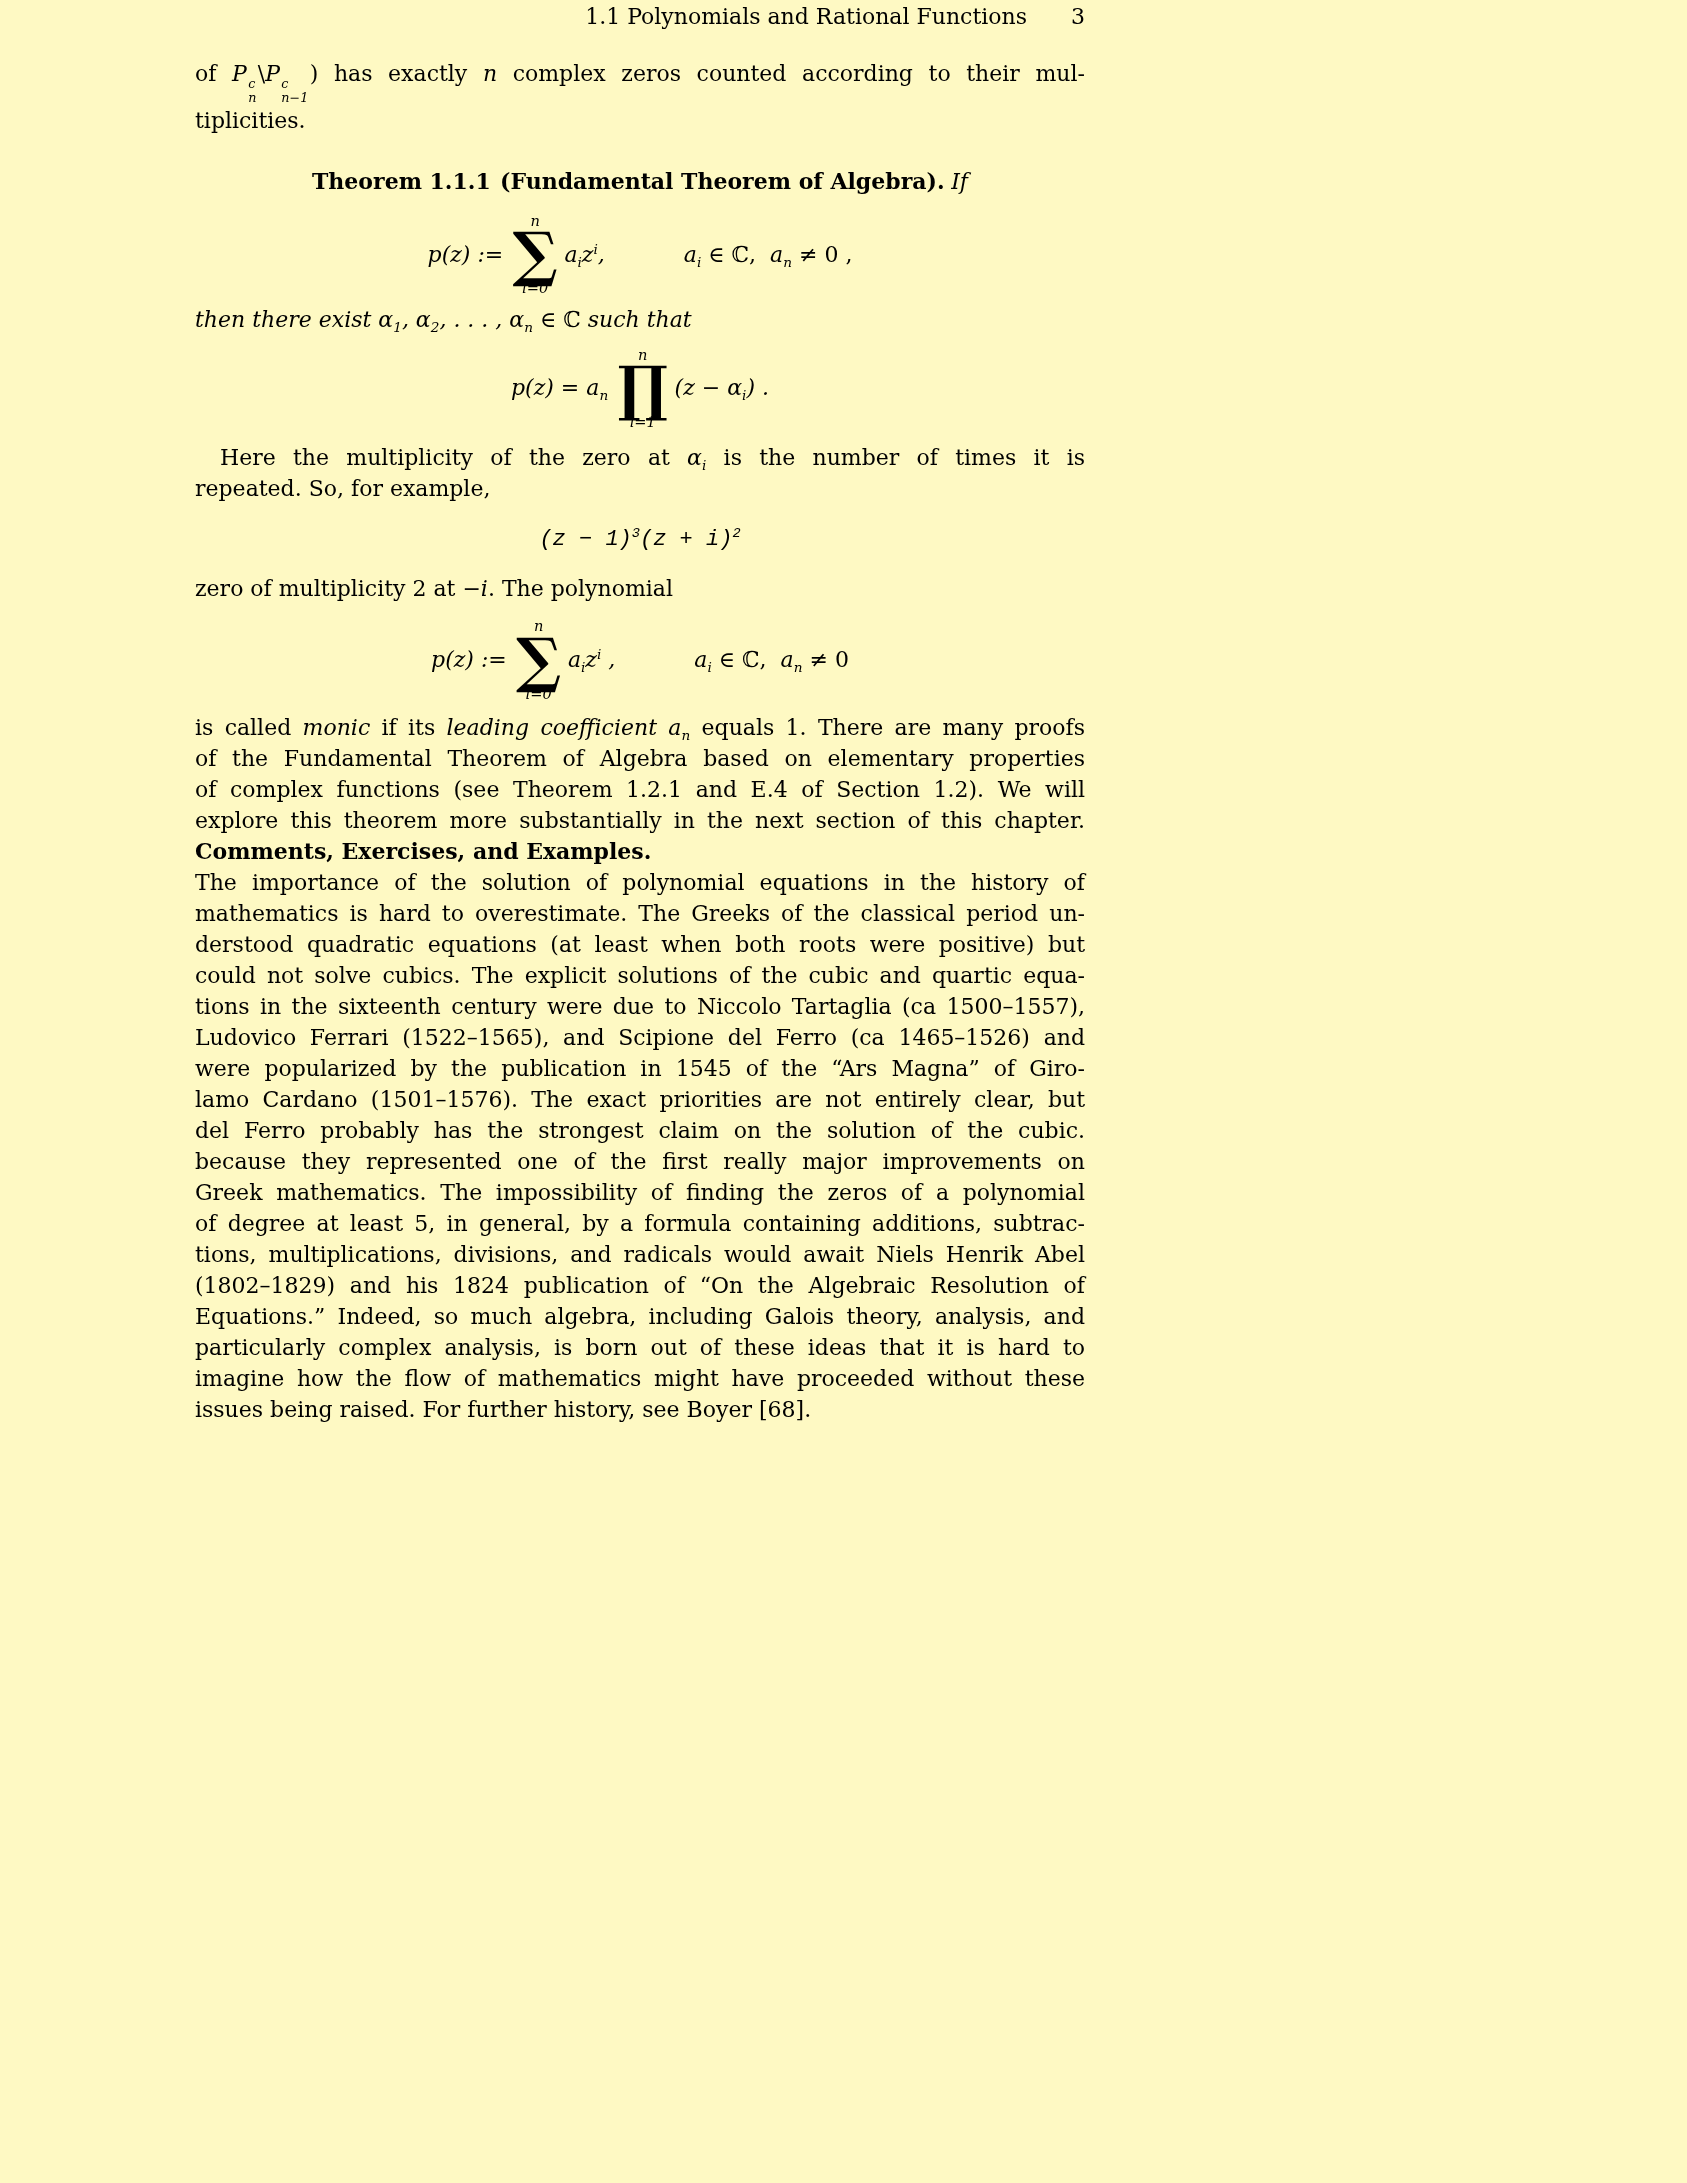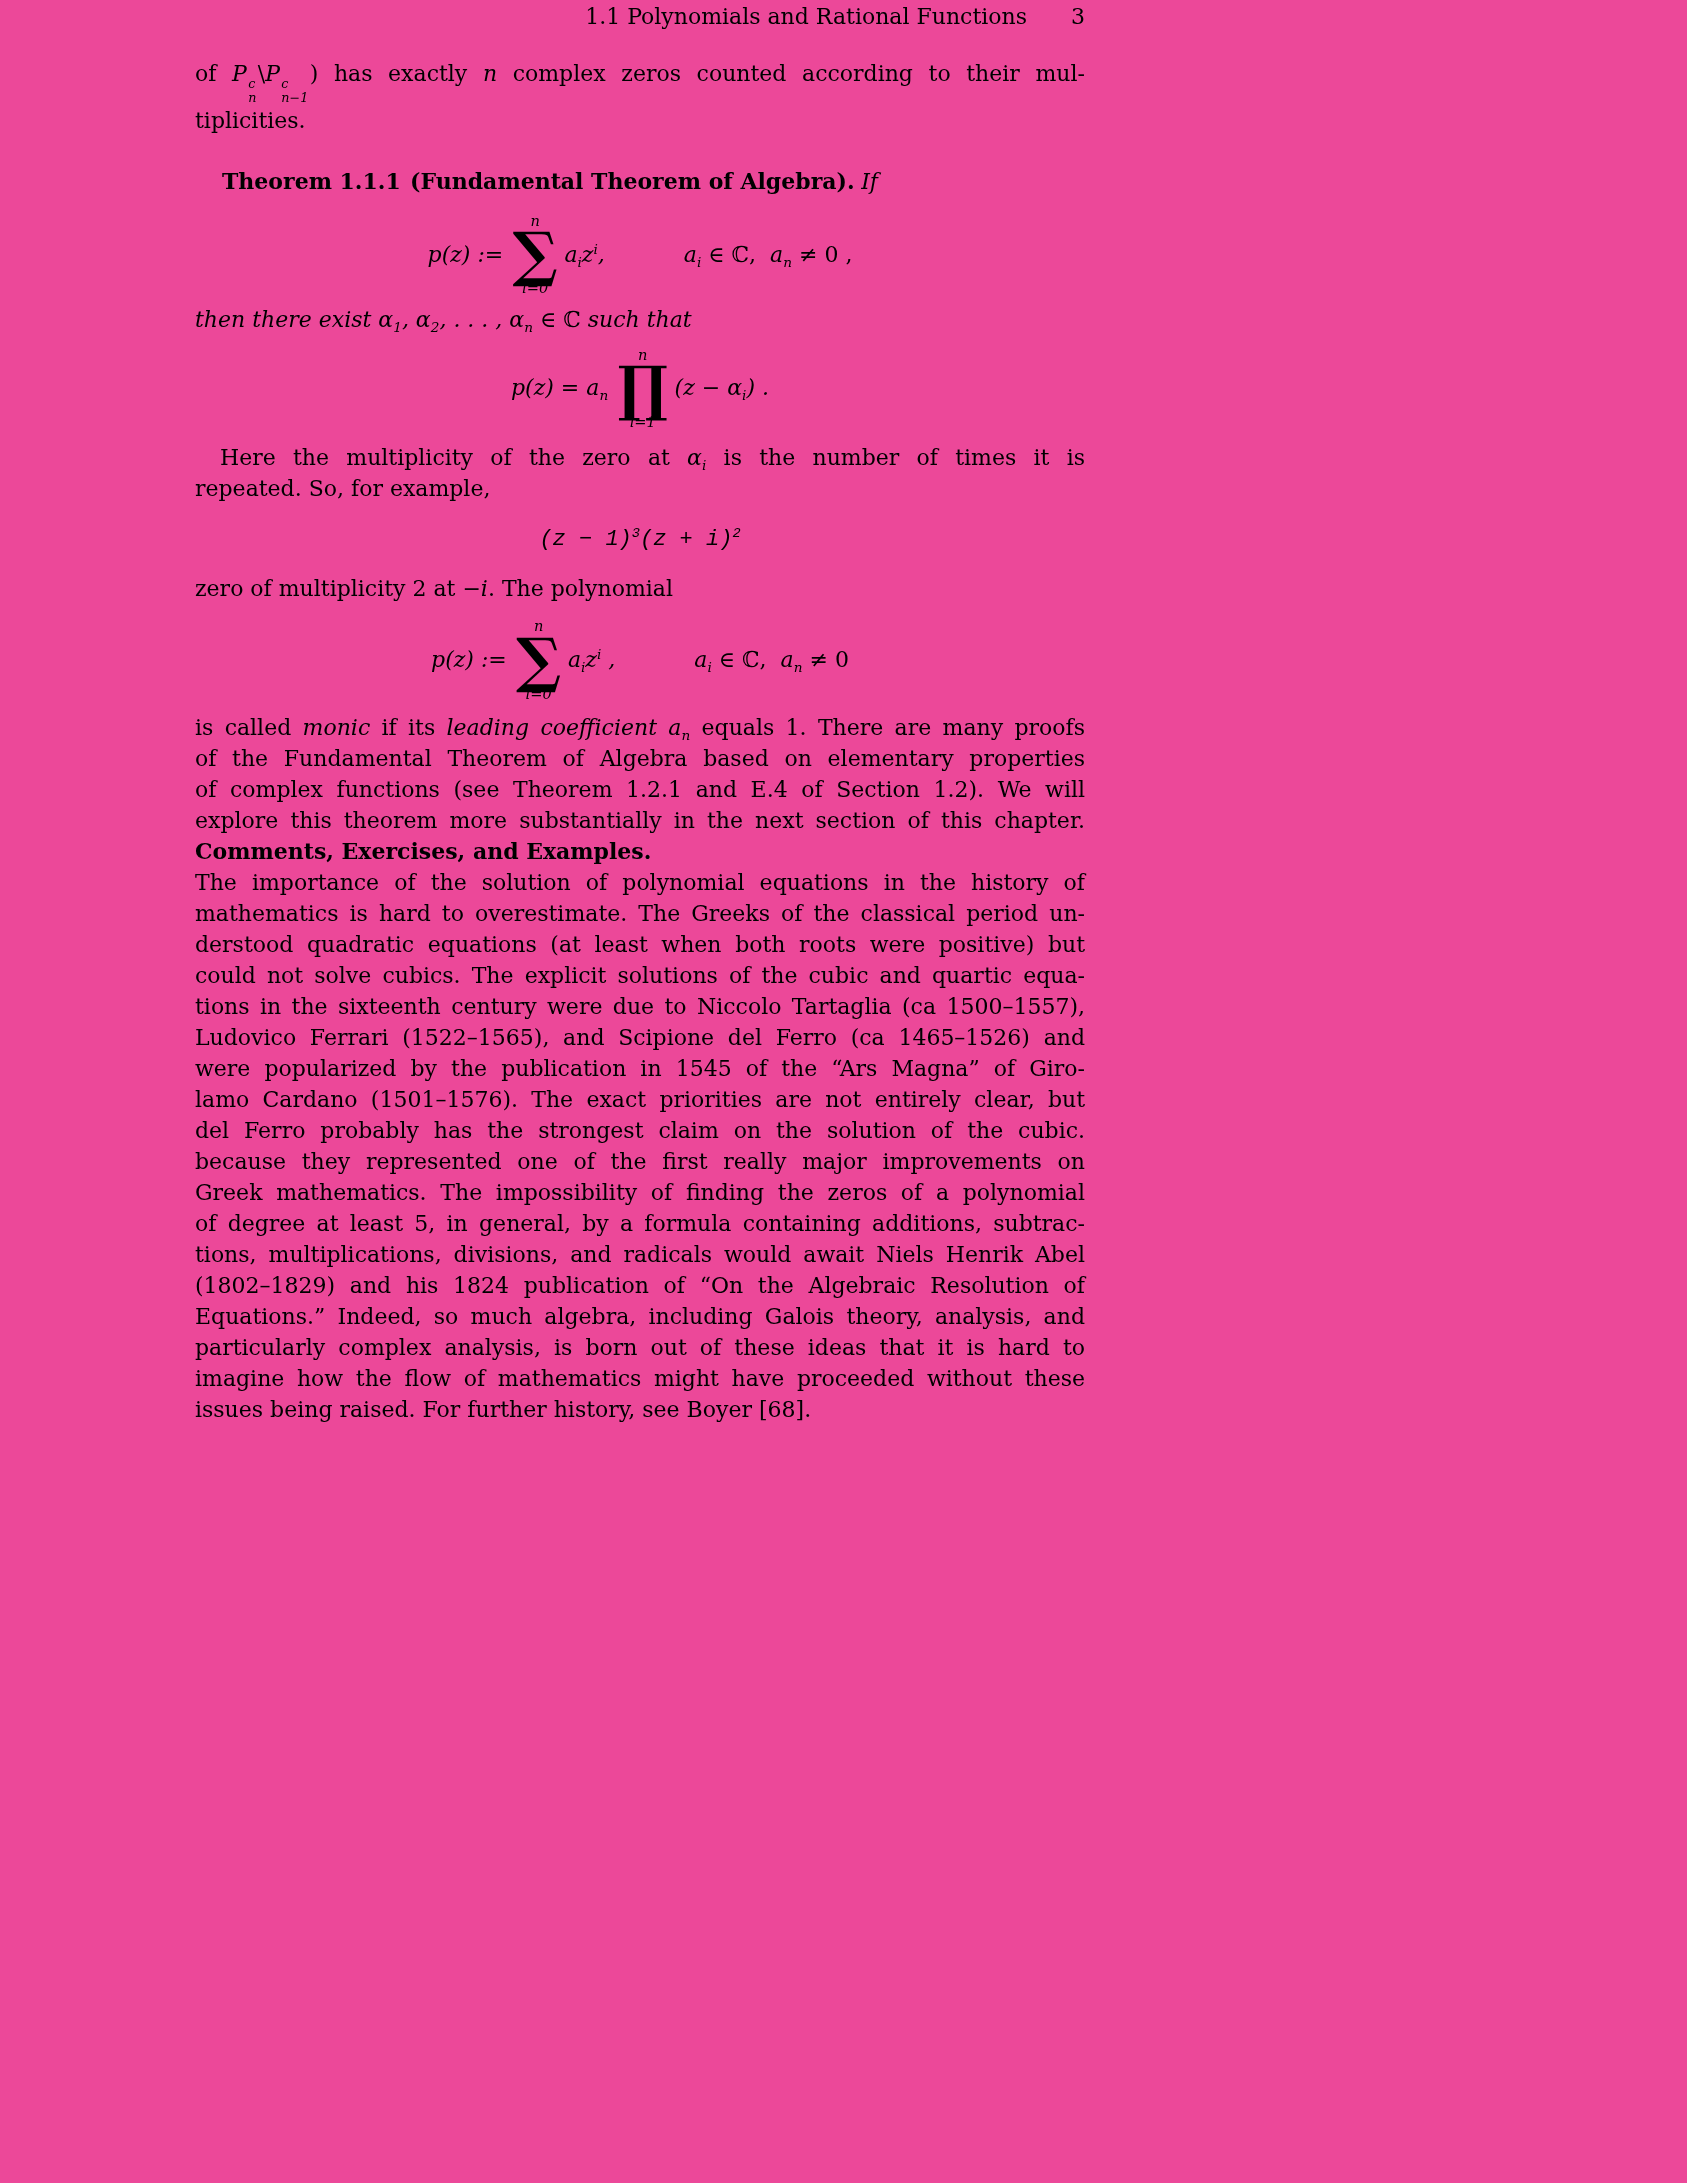--- a/index.html
+++ b/index.html
@@ -1,20 +1,20 @@
 <!DOCTYPE html>
 <html style="font-size:10.6px"><head>
 <meta charset="utf-8">
 <style>
   html, body { margin: 0; padding: 0; background: #ffffff; }
   .page {
     position: relative;
     width: 1687px;
     height: 2183px;
-    background: #ec4899;
+    background: #fef9c3;
     color: #000000;
     font-family: "DejaVu Serif", "Liberation Serif", serif;
     font-size: 22px;
     overflow: hidden;
   }
   .runhead {
     position: absolute;
     top: 4px; left: 195px; width: 890px;
     display: flex;
     justify-content: flex-end;
@@ -30,21 +30,21 @@
     line-height: 31px;
     text-align: justify;
     text-align-last: justify;
     white-space: normal;
   }
   .line.last { text-align-last: left; }
   .indent { text-indent: 25px; }
   .bold { font-weight: bold; }
   .it { font-style: italic; }
   .up { font-style: normal; }
-  .thm-head { line-height: 31px; margin-top: 30px; text-align: left; margin-left: 27px; }
+  .thm-head { line-height: 31px; margin-top: 30px; text-align: center; }
   .thm-title { margin-left: 9.3px; }
   .thm-if { margin-left: 6.6px; }
   .sec-head { line-height: 31px; text-align: left; }
   sub, sup { font-size: 0.62em; line-height: 0; }
   sub.m, sup.m { font-style: italic; }
   .scp { font-style: italic; letter-spacing: 0.7px; }
   .ss {
     display: inline-flex;
     flex-direction: column;
     align-items: flex-start;

